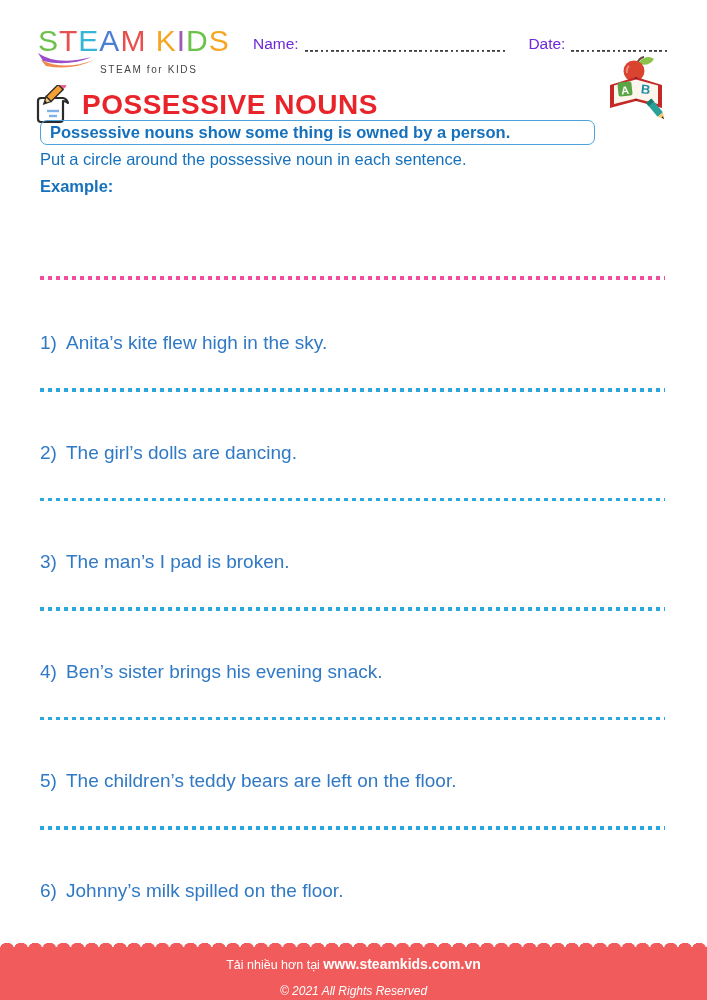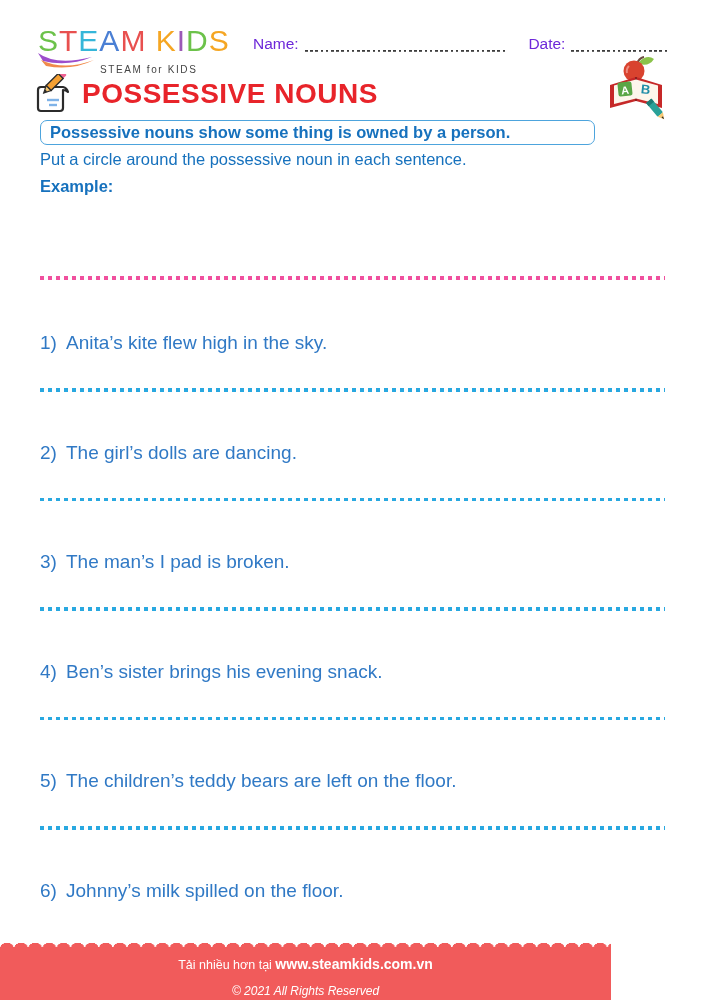--- a/index.html
+++ b/index.html
@@ -17,21 +17,21 @@
   
   .name-date { position:absolute; left:253px; top:36px; right:40px; display:flex; align-items:flex-end; font-size:15.5px; color:#6d28d9; }
   .nd-label { flex:0 0 auto; line-height:16px; }
   .dash-line { display:inline-block; height:14px; margin-left:6px;
     background-image:repeating-linear-gradient(90deg,#3c3c3c 0 2.6px, transparent 2.6px 5.2px);
     background-size:100% 1.8px; background-repeat:no-repeat; background-position:0 100%; }
   .name-dash { width:228px; margin-right:22px; }
   .date-dash { width:108px; }
 
   
-  .title-row { position:absolute; left:36px; top:74px; display:flex; align-items:center;justify-content:center; }
+  .title-row { position:absolute; left:36px; top:85px; display:flex; align-items:center;justify-content:center; }
   .title-icon { width:40px; height:40px; flex:0 0 auto; }
   .page-title { font-size:28px; font-weight:bold; color:#e8242a; letter-spacing:0.5px; margin-left:6px; }
 
   
   .book-icon { position:absolute; left:603px; top:56px; width:67px; height:64px; }
 
   
   .def-box { position:absolute; left:40px; top:120px; width:555px; border:1.6px solid #4da4dd; border-radius:7px; padding:2px 9px 3px; font-size:16.5px; font-weight:bold; color:#1671bd; line-height:18px; }
   .instruction { position:absolute; left:40px; top:150px; font-size:16.5px; font-weight:normal; color:#1671bd; }
   .example-label { position:absolute; left:40px; top:177px; font-size:16.5px; font-weight:bold; color:#1671bd; }
@@ -45,21 +45,21 @@
   .divider.blue { --dc:#29a8e0; }
 
   
   .sentences { position:absolute; left:40px; top:310px; width:625px; }
   .sentence-row { margin-top:20px; display:flex; font-size:19px; color:#3079c5; line-height:26px; }
   .sentence-row:first-child { margin-top:20px; }
   .num { flex:0 0 26px; }
   .sentences .divider.blue { margin:32px 0 48px; }
 
   
-  .footer { position:absolute; left:0; bottom:0; width:611px; height:50px; background:#f15b5b; color:#ffffff; text-align:center; }
+  .footer { position:absolute; left:0; bottom:0; width:707px; height:50px; background:#f15b5b; color:#ffffff; text-align:center; }
   .scallops { position:absolute; left:0; top:-12px; width:100%; height:12px;
     background-image:radial-gradient(circle at 7px 12px, #f15b5b 7.2px, rgba(241,91,91,0) 7.5px);
     background-size:14.14px 12px; background-repeat:repeat-x; }
   .footer-line1 { padding-top:6px; font-size:12.5px; }
   .footer-site { font-weight:bold; font-size:14px; }
   .footer-line2 { font-style:italic; font-size:12px; margin-top:12px; }
 </style>
 </head>
 <body>
 

